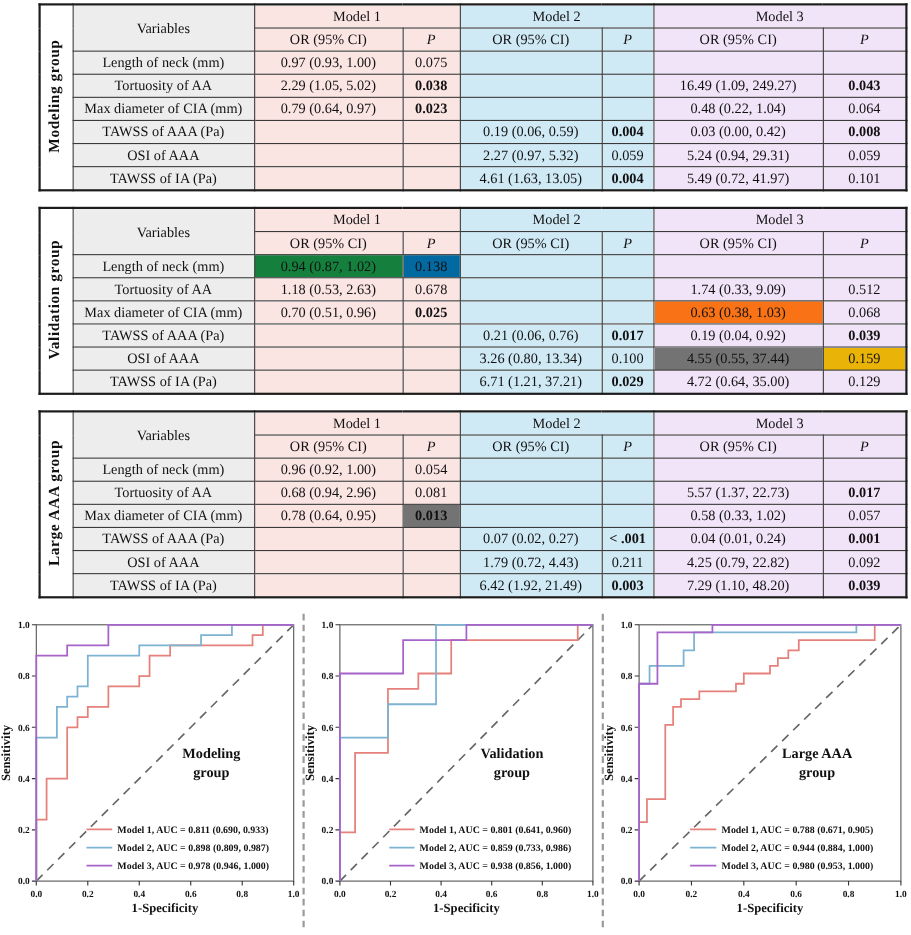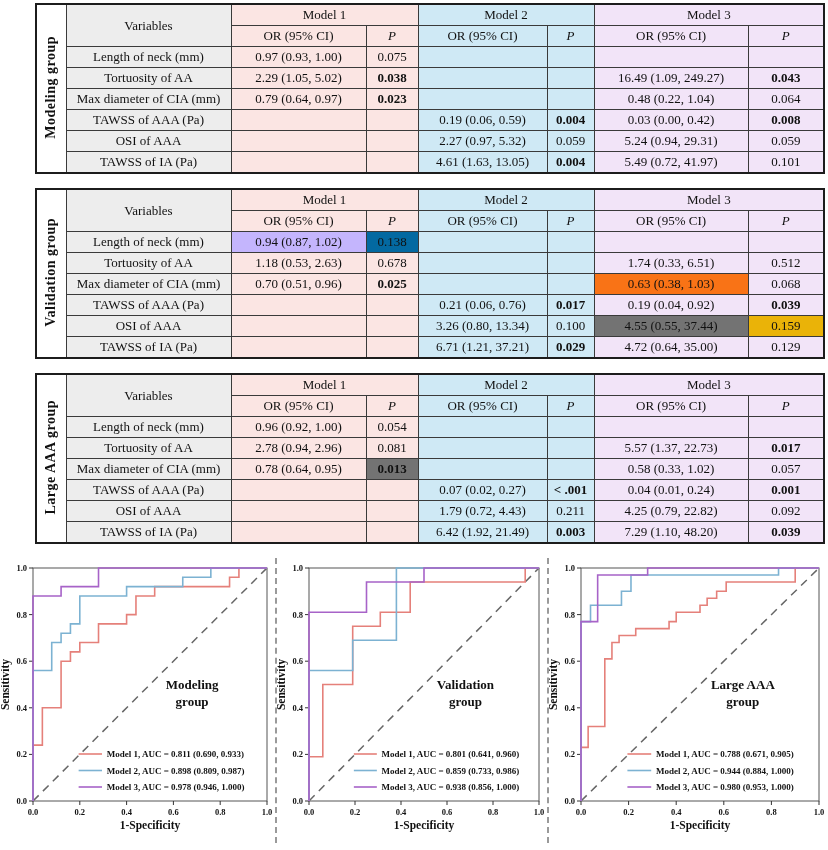--- a/index.html
+++ b/index.html
@@ -140,34 +140,34 @@
         <tr>
           <td style="background:#fbe5e3">OR (95% CI)</td>
           <td class="ital" style="background:#fbe5e3">P</td>
           <td style="background:#cfe9f5">OR (95% CI)</td>
           <td class="ital" style="background:#cfe9f5">P</td>
           <td style="background:#f2e4f8">OR (95% CI)</td>
           <td class="ital" style="background:#f2e4f8">P</td>
         </tr>
         <tr>
           <td class="varname">Length of neck (mm)</td>
-          <td style="background:#c4b5fd">0.94 (0.87, 1.02)</td>
+          <td style="background:#15803d">0.94 (0.87, 1.02)</td>
           <td class="" style="background:#0369a1">0.138</td>
           <td style="background:#cfe9f5"></td>
           <td class="" style="background:#cfe9f5"></td>
           <td style="background:#f2e4f8"></td>
           <td class="" style="background:#f2e4f8"></td>
         </tr>
         <tr>
           <td class="varname">Tortuosity of AA</td>
           <td style="background:#fbe5e3">1.18 (0.53, 2.63)</td>
           <td class="" style="background:#fbe5e3">0.678</td>
           <td style="background:#cfe9f5"></td>
           <td class="" style="background:#cfe9f5"></td>
-          <td style="background:#f2e4f8">1.74 (0.33, 6.51)</td>
+          <td style="background:#f2e4f8">1.74 (0.33, 9.09)</td>
           <td class="" style="background:#f2e4f8">0.512</td>
         </tr>
         <tr>
           <td class="varname">Max diameter of CIA (mm)</td>
           <td style="background:#fbe5e3">0.70 (0.51, 0.96)</td>
           <td class="boldp" style="background:#fbe5e3">0.025</td>
           <td style="background:#cfe9f5"></td>
           <td class="" style="background:#cfe9f5"></td>
           <td style="background:#f97316">0.63 (0.38, 1.03)</td>
           <td class="" style="background:#f2e4f8">0.068</td>
@@ -232,21 +232,21 @@
           <td class="varname">Length of neck (mm)</td>
           <td style="background:#fbe5e3">0.96 (0.92, 1.00)</td>
           <td class="" style="background:#fbe5e3">0.054</td>
           <td style="background:#cfe9f5"></td>
           <td class="" style="background:#cfe9f5"></td>
           <td style="background:#f2e4f8"></td>
           <td class="" style="background:#f2e4f8"></td>
         </tr>
         <tr>
           <td class="varname">Tortuosity of AA</td>
-          <td style="background:#fbe5e3">2.78 (0.94, 2.96)</td>
+          <td style="background:#fbe5e3">0.68 (0.94, 2.96)</td>
           <td class="" style="background:#fbe5e3">0.081</td>
           <td style="background:#cfe9f5"></td>
           <td class="" style="background:#cfe9f5"></td>
           <td style="background:#f2e4f8">5.57 (1.37, 22.73)</td>
           <td class="boldp" style="background:#f2e4f8">0.017</td>
         </tr>
         <tr>
           <td class="varname">Max diameter of CIA (mm)</td>
           <td style="background:#fbe5e3">0.78 (0.64, 0.95)</td>
           <td class="boldp" style="background:#737373">0.013</td>

